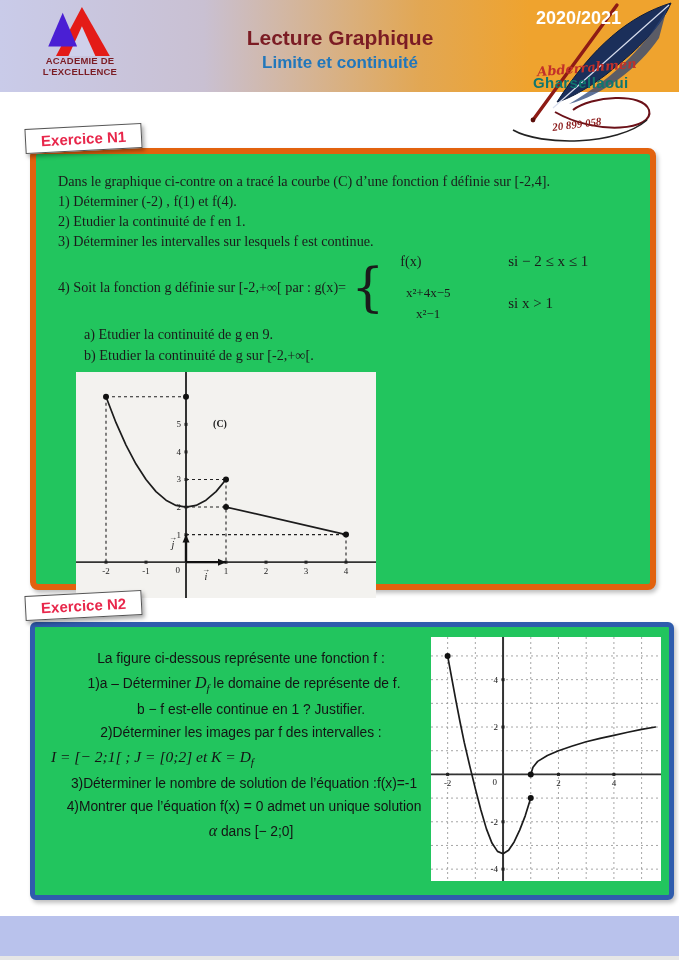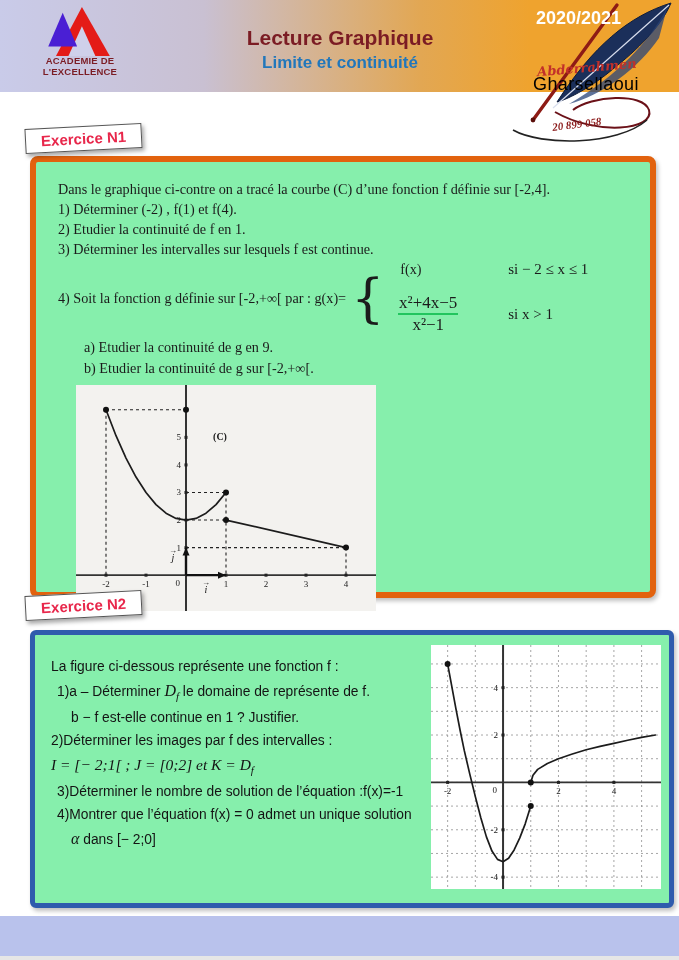--- a/index.html
+++ b/index.html
@@ -16,58 +16,58 @@
   .titles{position:absolute;left:185px;top:26px;width:310px;text-align:center;
           font-family:"Liberation Sans",sans-serif;z-index:2;}
   .title{margin:0;color:#7b1c24;font-size:21px;font-weight:bold;}
   .subtitle{margin:3px 0 0;color:#2277bb;font-size:17px;font-weight:bold;}
   .year{position:absolute;right:58px;top:8px;color:#ffffff;z-index:3;
         font-family:"Liberation Sans",sans-serif;font-size:18px;font-weight:bold;}
   .quill{position:absolute;right:0;top:0;width:182px;height:145px;z-index:2;}
   .quill svg{position:absolute;left:0;top:0;}
   .sig-script{position:absolute;left:40px;top:60px;color:#c2302a;font-style:italic;font-weight:bold;
               font-size:13px;transform:rotate(-5deg);font-family:"DejaVu Serif",serif;white-space:nowrap;}
-  .sig-name{position:absolute;left:36px;top:74px;color:#000000;font-weight:normal;font-size:18px;
+  .sig-name{position:absolute;left:36px;top:74px;color:#0f766e;font-weight:bold;font-size:15px;
             font-family:"Liberation Sans",sans-serif;letter-spacing:.4px;white-space:nowrap;}
   .sig-num{position:absolute;left:55px;top:118px;color:#8b1a1a;font-style:italic;font-weight:bold;
            font-size:11px;transform:rotate(-7deg);white-space:nowrap;}
 
   
   .ex-label{position:absolute;background:#ffffff;border:1.5px solid #555;padding:3px 15px;
             font-family:"Liberation Sans",sans-serif;font-weight:bold;font-size:15px;color:#e8274b;
             transform:rotate(-3deg);box-shadow:2px 3px 4px rgba(0,0,0,.35);z-index:5;white-space:nowrap;}
   #ex1label{left:25px;top:126px;}
   #ex2label{left:25px;top:593px;}
 
   
-  .box{position:absolute;background:#86efac;box-sizing:border-box;box-shadow:2px 3px 4px rgba(0,0,0,.25);margin-top:8px;}
+  .box{position:absolute;background:#22c55e;box-sizing:border-box;box-shadow:2px 3px 4px rgba(0,0,0,.25);}
   #ex1box{left:30px;top:148px;width:626px;height:442px;border:6px solid #e2620e;border-radius:8px;
           padding:16px 14px 0 22px;z-index:4;}
   #ex2box{left:30px;top:622px;width:644px;height:278px;border:5px solid #2f5cad;border-radius:6px;
           padding:8px 6px 0 16px;z-index:4;display:flex;}
 
   .ex1-line{margin:3px 0;font-size:14.2px;color:#1b1b1b;}
   .q4{display:flex;align-items:center;margin:1px 0;font-size:14.2px;color:#1b1b1b;}
   .brace{font-size:52px;font-weight:400;line-height:.85;margin:0 2px 0 5px;
          font-family:"DejaVu Serif",serif;color:#1b1b1b;}
   .pw{display:grid;grid-template-columns:118px auto;row-gap:15px;align-items:center;
       font-size:14.2px;color:#1b1b1b;}
   .pw .expr{padding-left:14px;}
-  .frac{display:inline-block;text-align:center;vertical-align:middle;font-size:17px;margin-left:12px;width:60px;}
-  .frac .den{display:block;border-top:2px solid #22c55e;padding:0 2px;}
+  .frac{display:inline-block;text-align:center;vertical-align:middle;font-size:13px;margin-left:12px;width:60px;}
+  .frac .den{display:block;border-top:5px solid #22c55e;padding:0 2px;}
   .cond{font-size:15px;padding-left:4px;}
   .sub-line{margin:4px 0 4px 26px;font-size:14.2px;color:#1b1b1b;}
 
   .chart{position:relative;}
   #chart1{width:300px;height:226px;margin:8px 0 0 18px;background:#f3f2ef;}
   #chart2{width:230px;height:244px;background:#ffffff;}
 
   .ex2-left{flex:1;min-width:0;font-family:"Liberation Sans",sans-serif;font-size:13.8px;
             color:#141414;padding-top:8px;}
-  .ex2-line{margin:8px 0;}
+  .ex2-line{margin:8px 0;text-align:center;}
   .ind1{margin-left:6px;}
   .ind2{margin-left:20px;}
   .mathD{font-family:"Liberation Serif",serif;font-style:italic;font-size:16px;}
   sub.msub{font-family:"Liberation Serif",serif;font-style:italic;font-size:11px;}
   .math-line{font-family:"Liberation Serif",serif;font-style:italic;font-size:15.5px;margin:6px 0;}
   .alpha{font-family:"Liberation Serif",serif;font-style:italic;font-size:16px;}
   .ex2-right{width:232px;flex:none;padding-top:2px;}
 
   
   .footer-band{position:absolute;left:0;top:916px;width:679px;height:40px;background:#b9c2ec;}

